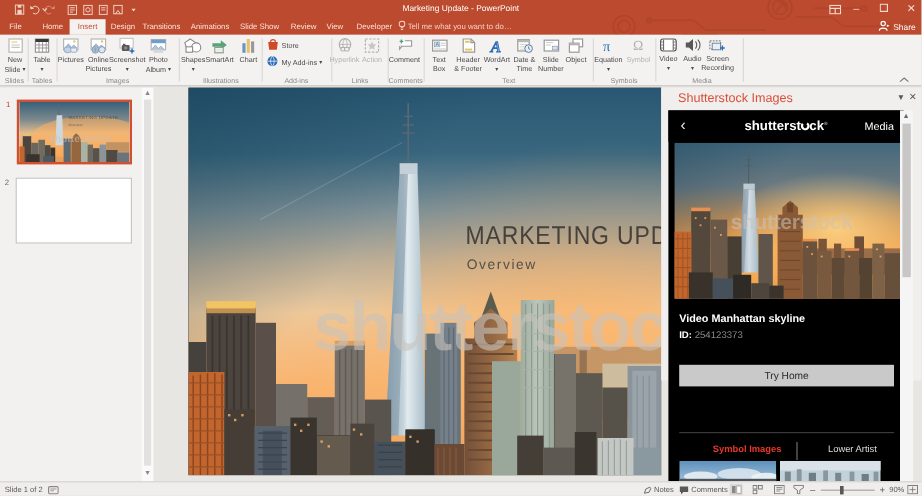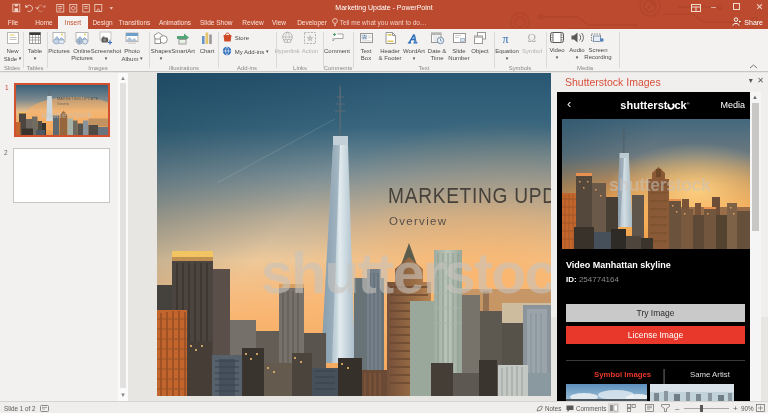--- a/index.html
+++ b/index.html
@@ -624,27 +624,26 @@
           <rect x="110" y="86" width="1.5" height="1.5"></rect>
                 <rect x="114" y="92" width="1.5" height="1.5"></rect>
           <rect x="122" y="94" width="1.5" height="1.5"></rect>
                 <rect x="145" y="94" width="1.5" height="1.5"></rect>
           <rect x="168" y="88" width="1.5" height="1.5"></rect>
                 <rect x="171" y="94" width="1.5" height="1.5"></rect>
         </g>
         <text x="47" y="72" font-family="Liberation Sans" font-weight="bold" font-size="17.5" fill="#c8c3bc" opacity="0.55" letter-spacing="-0.3">shutterstock</text>
       </svg></div>
       <div class="ptext" style="left:9px;top:168px;font-size:9px;font-weight:bold;">Video Manhattan skyline</div>
-      <div class="ptext" style="left:9px;top:183px;font-size:8px;"><b>ID:</b> <span style="color:#8a8a8a">254774164</span></div>
-      <div class="pbtn" style="top:212px;background:#c9c9c9;color:#2b2b2b;">Try Image</div>
-      <div class="pbtn" style="top:234px;background:#e8382b;color:#fff;">License Image</div>
+      <div class="ptext" style="left:9px;top:183px;font-size:8px;"><b>ID:</b> <span style="color:#8a8a8a">254123373</span></div>
+      <div class="pbtn" style="top:212px;background:#c9c9c9;color:#2b2b2b;">Try Home</div>
       <div style="position:absolute;left:9px;top:268px;width:179px;height:1px;background:#3a3a3a;"></div>
       <div class="ptext" style="left:37px;top:278px;font-size:7.8px;font-weight:bold;color:#e8382b;">Symbol Images</div>
       <div class="ptext" style="left:105px;top:275px;color:#555;">|</div>
-      <div class="ptext" style="left:133px;top:278px;font-size:7.8px;color:#ddd;">Same Artist</div>
+      <div class="ptext" style="left:133px;top:278px;font-size:7.8px;color:#ddd;">Lower Artist</div>
       <div id="pthumb1" style="position:absolute;left:9px;top:292px;width:81px;height:17px;overflow:hidden;"><svg width="81" height="17" viewBox="0 0 81 17">
               <defs>
                 <linearGradient id="th1" x1="0" y1="0" x2="0" y2="1">
                   <stop offset="0" stop-color="#5d90bc"></stop>
                   <stop offset="1" stop-color="#9fc0d8"></stop>
                 </linearGradient>
               </defs>
               <rect width="81" height="17" fill="url(#th1)"></rect>
               <ellipse cx="18" cy="13" rx="14" ry="4" fill="#e8eef2" opacity="0.9"></ellipse>
               <ellipse cx="50" cy="11" rx="18" ry="5" fill="#dde8f0" opacity="0.85"></ellipse>

